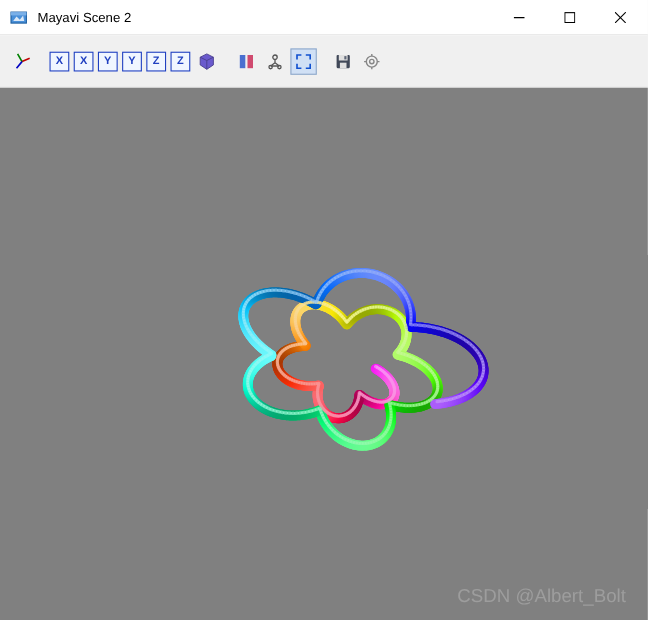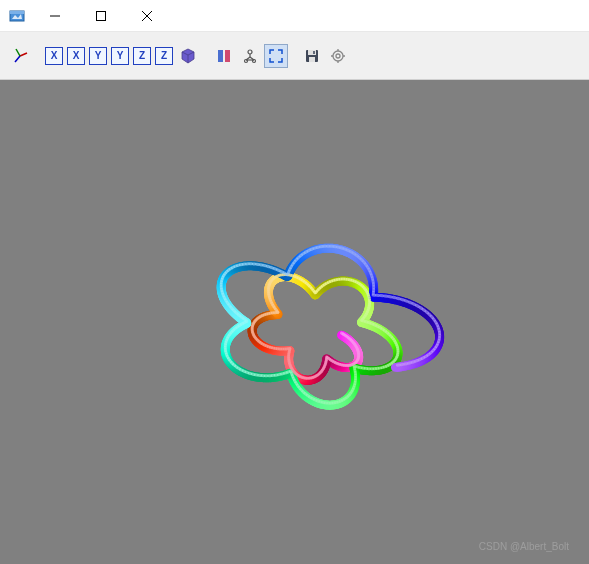--- a/index.html
+++ b/index.html
@@ -78,37 +78,38 @@
       position: relative;
       display: flex;
       align-items: center;
       justify-content: center;
     }
     .watermark {
       position: absolute;
       bottom: 12px;
       right: 20px;
       color: #aaa;
-      font-size: 10px;
+      font-size: 17px;
       opacity: 0.7;
       pointer-events: none;
     }
     svg { display: block; }
   </style>
 </head>
 <body>
 
 <div class="titlebar">
   <span class="app-icon">
     <svg width="16" height="16" viewBox="0 0 16 16">
       <rect x="1" y="3" width="14" height="10" fill="#4a90d9" stroke="#2060a0"></rect>
       <rect x="1" y="3" width="14" height="3" fill="#7ab0e8"></rect>
       <polygon points="3,11 6,7 9,10 12,6 13,11" fill="#fff" opacity="0.8"></polygon>
     </svg>
   </span>
+  <span class="title-text">Mayavi Scene 2</span>
   <div class="win-controls">
     <div class="win-btn">
       <svg width="10" height="10">
           <line x1="0" y1="5" x2="10" y2="5" stroke="#000" stroke-width="1"></line>
         </svg>
     </div>
     <div class="win-btn">
       <svg width="10" height="10">
           <rect x="0.5" y="0.5" width="9" height="9" fill="none" stroke="#000" stroke-width="1"></rect>
         </svg>

